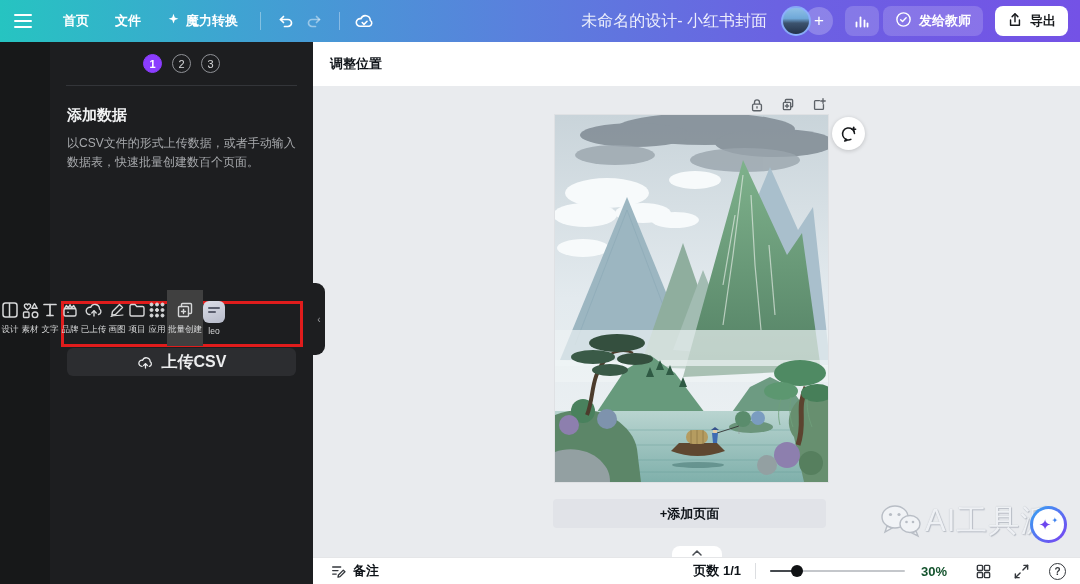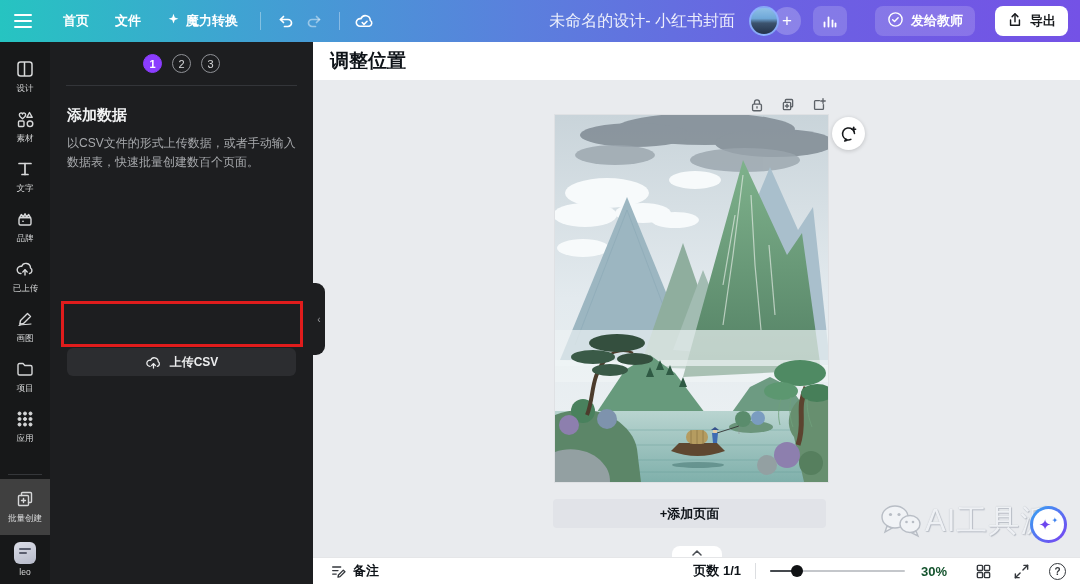--- a/index.html
+++ b/index.html
@@ -19,28 +19,28 @@
   .tb-iconbtn svg { stroke:#fff; }
   .tb-iconbtn.disabled svg { stroke:rgba(255,255,255,.45); }
   .tb-right { margin-left:auto; display:flex; align-items:center; }
   .design-title { font-size:16px; color:rgba(255,255,255,.88); margin-right:14px; white-space:nowrap; }
   .avatar { width:30px; height:30px; border-radius:50%; border:2px solid rgba(140,175,255,.95); z-index:2;
     background:linear-gradient(180deg,#8fc0e6 0%,#6fa8d8 40%,#3c536e 58%,#233248 100%); }
   .plus-btn { width:28px; height:28px; border-radius:50%; background:rgba(255,255,255,.22); color:#fff;
     font-size:17px; display:flex; align-items:center; justify-content:center; margin-left:-6px; z-index:1; cursor:pointer; }
   .chart-btn { width:34px; height:30px; border-radius:8px; background:rgba(255,255,255,.17); margin-left:12px;
     display:flex; align-items:center; justify-content:center; cursor:pointer; }
-  .share-btn { height:30px; border-radius:8px; background:rgba(255,255,255,.17); margin-left:28px; padding:0 12px;
+  .share-btn { height:30px; border-radius:8px; background:rgba(255,255,255,.17); margin-left:4px; padding:0 12px;
     display:flex; align-items:center; gap:7px; font-size:13px; font-weight:bold; color:#fff; cursor:pointer; white-space:nowrap; }
-  .export-btn { height:30px; border-radius:8px; background:#fff; color:#17191c; margin-left:20px; padding:0 12px;
+  .export-btn { height:30px; border-radius:8px; background:#fff; color:#17191c; margin-left:12px; padding:0 12px;
     display:flex; align-items:center; gap:7px; font-size:13px; font-weight:bold; cursor:pointer; white-space:nowrap; }
 
   
   .rail { position:absolute; top:42px; left:0; width:50px; height:542px; background:#171819; z-index:20;
-    display:flex; flex-direction:column; align-items:center; padding-top:10px; }
+    display:flex; flex-direction:row; align-items:center; padding-top:10px; }
   .rail-item { width:50px; display:flex; flex-direction:column; align-items:center; gap:3px;
     padding:7px 0; color:#d7d8d9; font-size:9px; cursor:pointer; }
   .rail-item svg { stroke:#d7d8d9; }
   .rail-item .lbl { transform:scale(.95); white-space:nowrap; }
   .rail-divider { width:34px; height:1px; background:#35373a; margin-top:auto; margin-bottom:4px; }
   .rail-item.selected { background:#404040; padding:10px 0; }
   .leo-thumb { width:22px; height:22px; border-radius:6px; background:linear-gradient(160deg,#dcdee8,#b6bac9); position:relative; }
   .leo-thumb i { position:absolute; left:5px; top:6px; width:12px; height:2px; background:#5a5e6e; border-radius:1px; }
   .leo-thumb i + i { top:10px; width:8px; }
 
@@ -51,29 +51,29 @@
     font-size:11px; display:flex; align-items:center; justify-content:center; cursor:pointer; }
   .step.active { background:#8b3dff; border-color:#8b3dff; color:#fff; font-weight:bold; }
   .panel-divider { height:1px; background:#333539; margin:12px 16px 0; }
   .panel-heading { margin:20px 17px 0; font-size:15px; font-weight:bold; color:#f2f3f4; }
   .panel-desc { margin:9px 17px 0; font-size:12px; color:#a7a9ac; line-height:1.6; }
   .manual-btn { position:absolute; left:17px; top:265px; width:229px; height:34px; background:#8b3dff; border:none;
     border-radius:6px; color:#fff; font-size:13px; font-weight:bold; cursor:pointer; font-family:inherit; }
   .annotation-rect { position:absolute; left:11px; top:259px; width:242px; height:46px;
     border:3px solid #e01c1c; pointer-events:none; z-index:5; }
   .csv-btn { position:absolute; left:17px; top:306px; width:229px; height:28px; background:#2c2d30; border:none;
-    border-radius:6px; color:#ecedee; font-size:12px; font-weight:bold; cursor:pointer; font-family:inherit;
+    border-radius:6px; color:#ecedee; font-size:16px; font-weight:bold; cursor:pointer; font-family:inherit;
     display:flex; align-items:center; justify-content:center; gap:8px; }
   .collapse-handle { position:absolute; left:313px; top:283px; width:12px; height:72px; background:#1d1e20;
     border-radius:0 9px 9px 0; z-index:16; display:flex; align-items:center; justify-content:center;
     color:#9a9b9e; font-size:10px; cursor:pointer; }
 
   
-  .canvas-toolbar { position:absolute; top:42px; left:313px; width:767px; height:38px; background:#fff; z-index:10;
-    display:flex; align-items:center; padding-left:17px; font-size:19px; font-weight:bold; color:#0e1318; }
+  .canvas-toolbar { position:absolute; top:42px; left:313px; width:767px; height:44px; background:#fff; z-index:10;
+    display:flex; align-items:center; padding-left:17px; font-size:13px; font-weight:bold; color:#0e1318; }
   .canvas-area { position:absolute; top:80px; left:313px; width:767px; height:477px; background:#e9ebee; }
   .page-actions { position:absolute; left:435px; top:16px; display:flex; gap:13px; }
   .page-actions .pa { width:18px; height:18px; display:flex; align-items:center; justify-content:center; cursor:pointer; }
   .page-actions svg { stroke:#5d6268; }
   .comment-btn { position:absolute; left:519px; top:37px; width:33px; height:33px; border-radius:50%; background:#fff;
     box-shadow:0 1px 4px rgba(0,0,0,.18); display:flex; align-items:center; justify-content:center; cursor:pointer; }
   .page { position:absolute; left:242px; top:35px; width:273px; height:367px; box-shadow:0 0 0 1px rgba(0,0,0,.04); cursor:pointer; }
   .page svg { display:block; width:273px; height:367px; }
   .add-page-btn { position:absolute; left:240px; top:419px; width:273px; height:29px; background:#e1e3e8; border:none;
     border-radius:4px; color:#0e1318; font-size:13px; font-weight:bold; cursor:pointer; font-family:inherit; }

